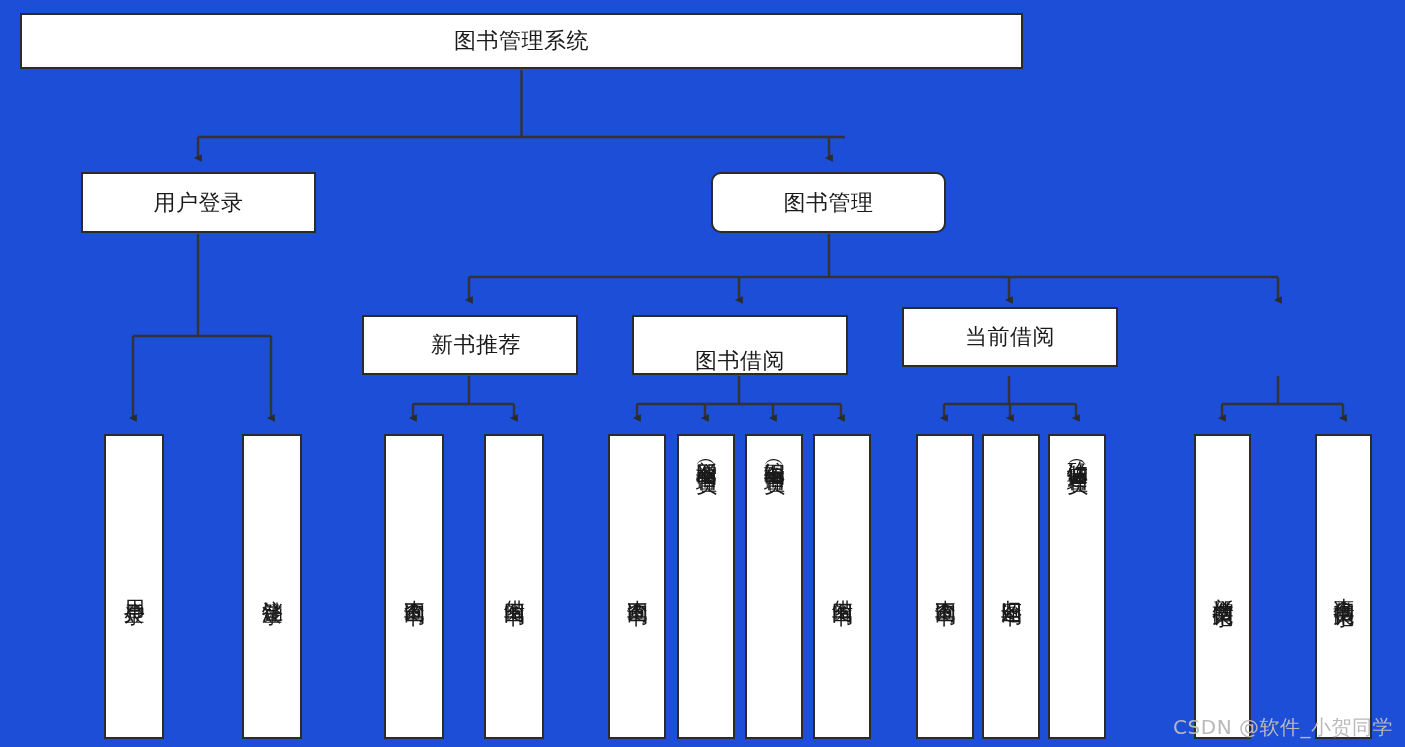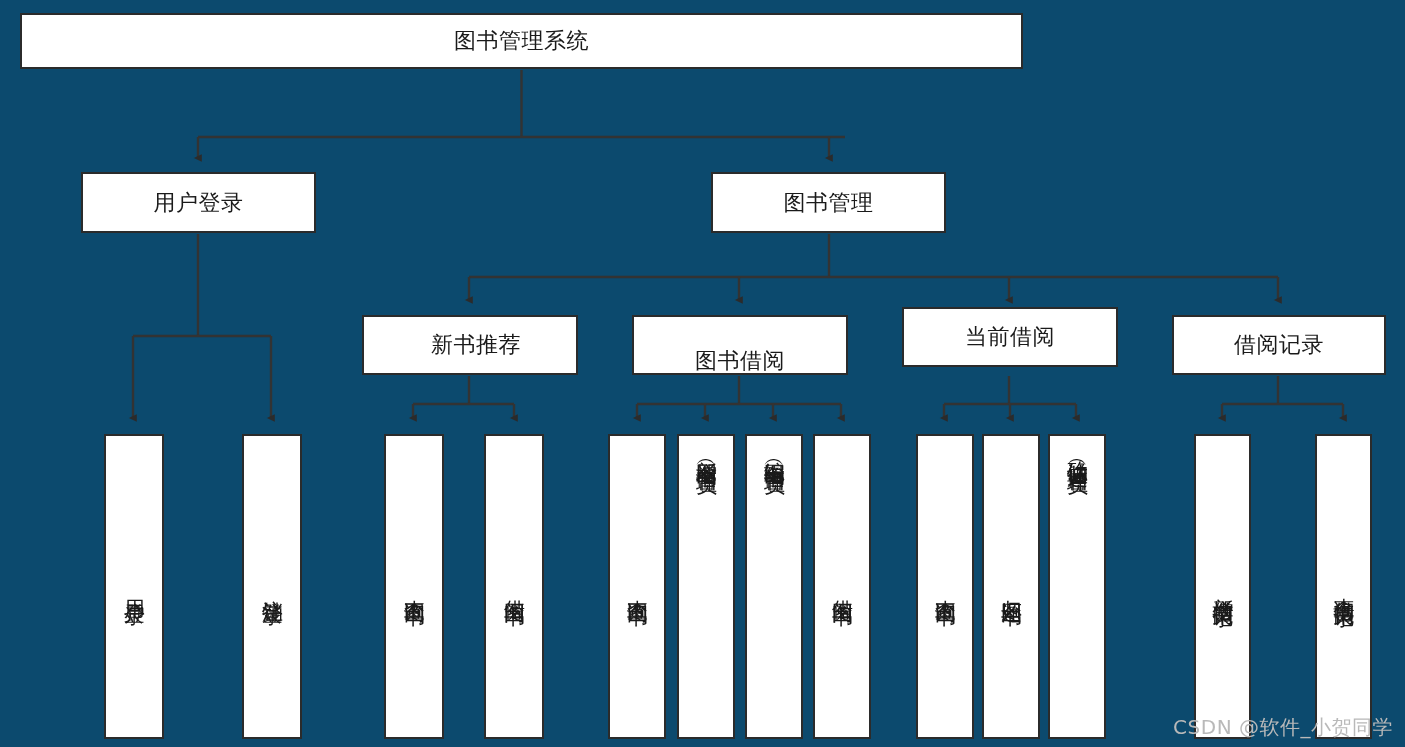--- a/index.html
+++ b/index.html
@@ -7,21 +7,21 @@
     padding: 0;
     background: #ffffff;
   }
   body {
     font-family: "DejaVu Sans", "Liberation Sans", sans-serif;
   }
   #canvas {
     position: relative;
     width: 1405px;
     height: 747px;
-    background: #0c4a6e;
+    background: #1d4ed8;
     overflow: hidden;
   }
   #edges {
     position: absolute;
     left: 0;
     top: 0;
     width: 1405px;
     height: 747px;
   }
   .node {
@@ -123,35 +123,32 @@
     </g>
   </svg>
 
   <div class="node" style="left:20px; top:13px; width:1003px; height:56px;">
     <span class="label">图书管理系统</span>
   </div>
 
   <div class="node" style="left:81px; top:172px; width:235px; height:61px;">
     <span class="label">用户登录</span>
   </div>
-  <div class="node" style="left:711px; top:172px; width:235px; height:61px;">
+  <div class="node" style="left:711px; top:172px; width:235px; height:61px;border-radius:10px;">
     <span class="label">图书管理</span>
   </div>
 
   <div class="node" style="left:362px; top:315px; width:216px; height:60px;padding-left:12px;">
     <span class="label">新书推荐</span>
   </div>
   <div class="node" style="left:632px; top:315px; width:216px; height:60px;align-items:flex-end;">
     <span class="label">图书借阅</span>
   </div>
   <div class="node" style="left:902px; top:307px; width:216px; height:60px;">
     <span class="label">当前借阅</span>
-  </div>
-  <div class="node" style="left:1172px; top:315px; width:214px; height:60px;">
-    <span class="label">借阅记录</span>
   </div>
 
   <div class="node leaf center" style="left:104px; top:434px; width:60px; height:305px;">
     <span class="label">用户登录</span>
   </div>
   <div class="node leaf center" style="left:242px; top:434px; width:60px; height:305px;">
     <span class="label">注销登录</span>
   </div>
 
   <div class="node leaf center" style="left:384px; top:434px; width:60px; height:305px;">

